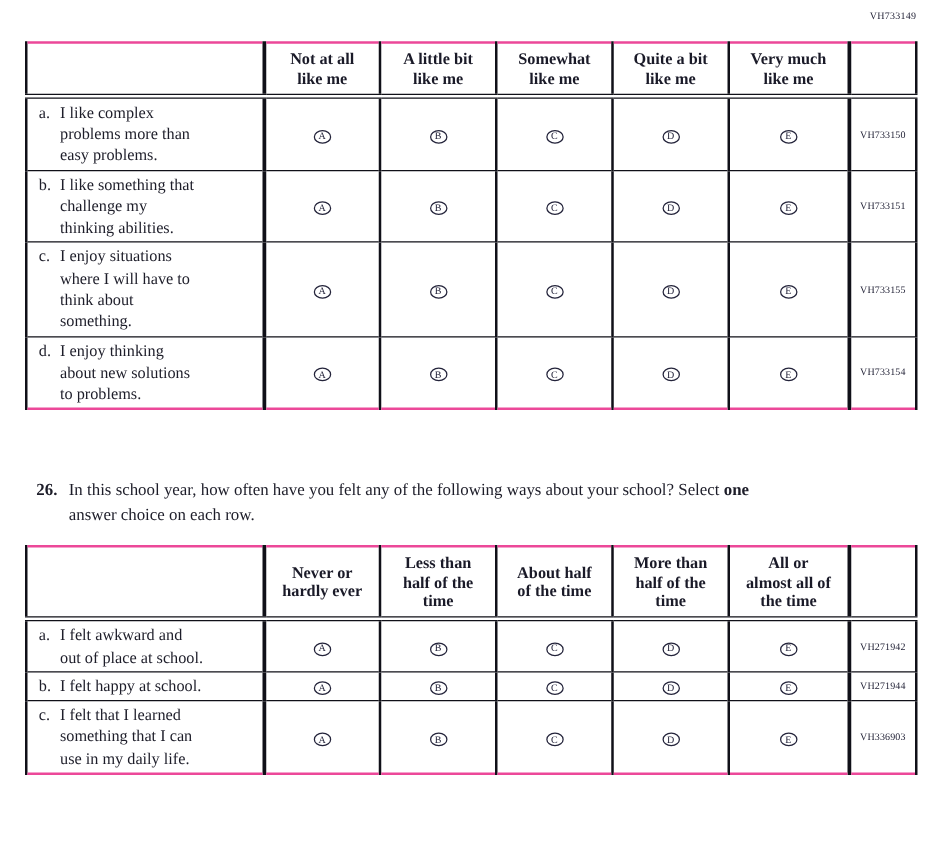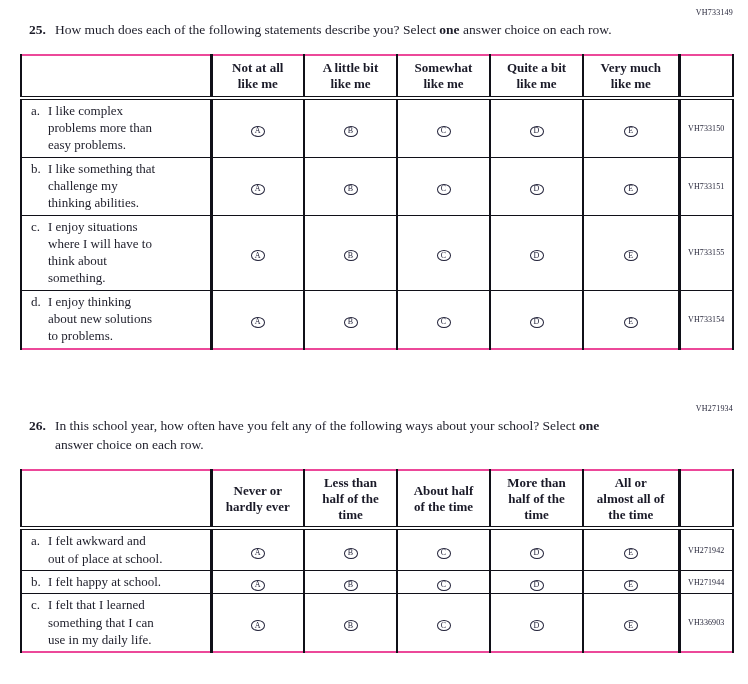--- a/index.html
+++ b/index.html
@@ -94,24 +94,20 @@
     letter-spacing: 0.1px;
   }
 </style>
 </head>
 <body>
 
 <div class="page">
 
   <section class="q1">
     <div class="ref-code">VH733149</div>
-    <div class="prompt">
-      <span class="qnum">25.</span>
-      <span class="qtext"><span>How much does each of the following statements describe you? Select </span><b>one</b><span> answer choice on each row.</span></span>
-    </div>
     <table class="grid">
         <colgroup>
           <col style="width: 190px;">
           <col style="width: 93px;">
           <col style="width: 93px;">
           <col style="width: 93px;">
           <col style="width: 93px;">
           <col style="width: 96px;">
           <col style="width: 54px;">
         </colgroup>
@@ -195,21 +191,20 @@
             <td class="c-opt"><span class="bubble">C</span></td>
             <td class="c-opt"><span class="bubble">D</span></td>
             <td class="c-opt"><span class="bubble">E</span></td>
             <td class="c-code">VH733154</td>
           </tr>
         </tbody>
       </table>
   </section>
 
   <section class="q2">
-    <div class="ref-code">VH271934</div>
     <div class="prompt">
       <span class="qnum">26.</span>
       <span class="qtext"><span>In this school year, how often have you felt any of the following ways about your school? Select </span><b>one</b><span> answer choice on each row.</span></span>
     </div>
     <table class="grid">
         <colgroup>
           <col style="width: 190px;">
           <col style="width: 93px;">
           <col style="width: 93px;">
           <col style="width: 93px;">

